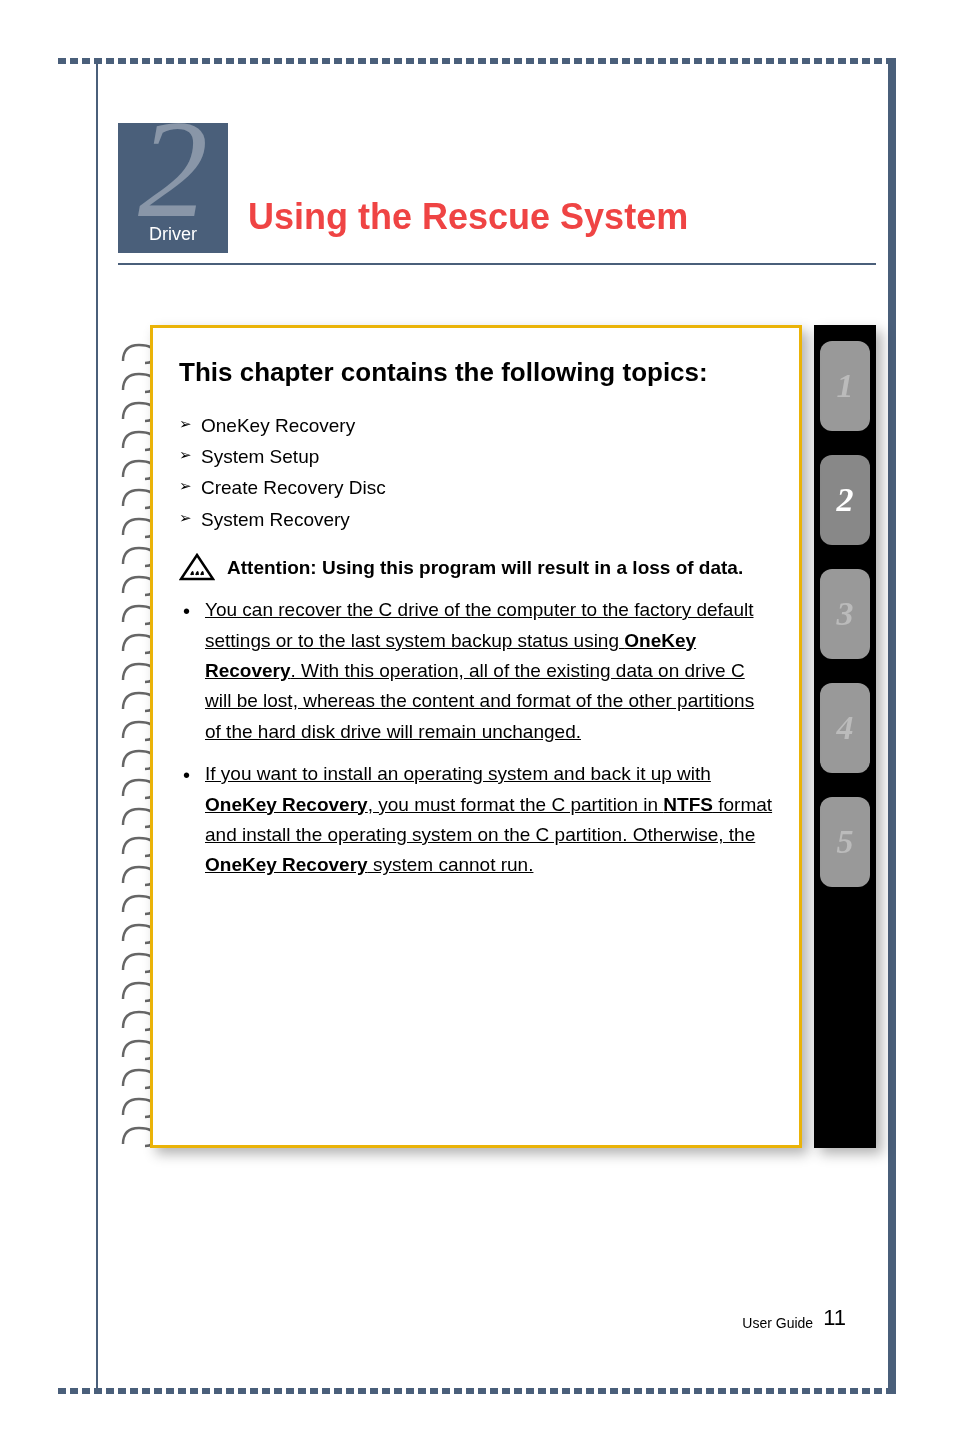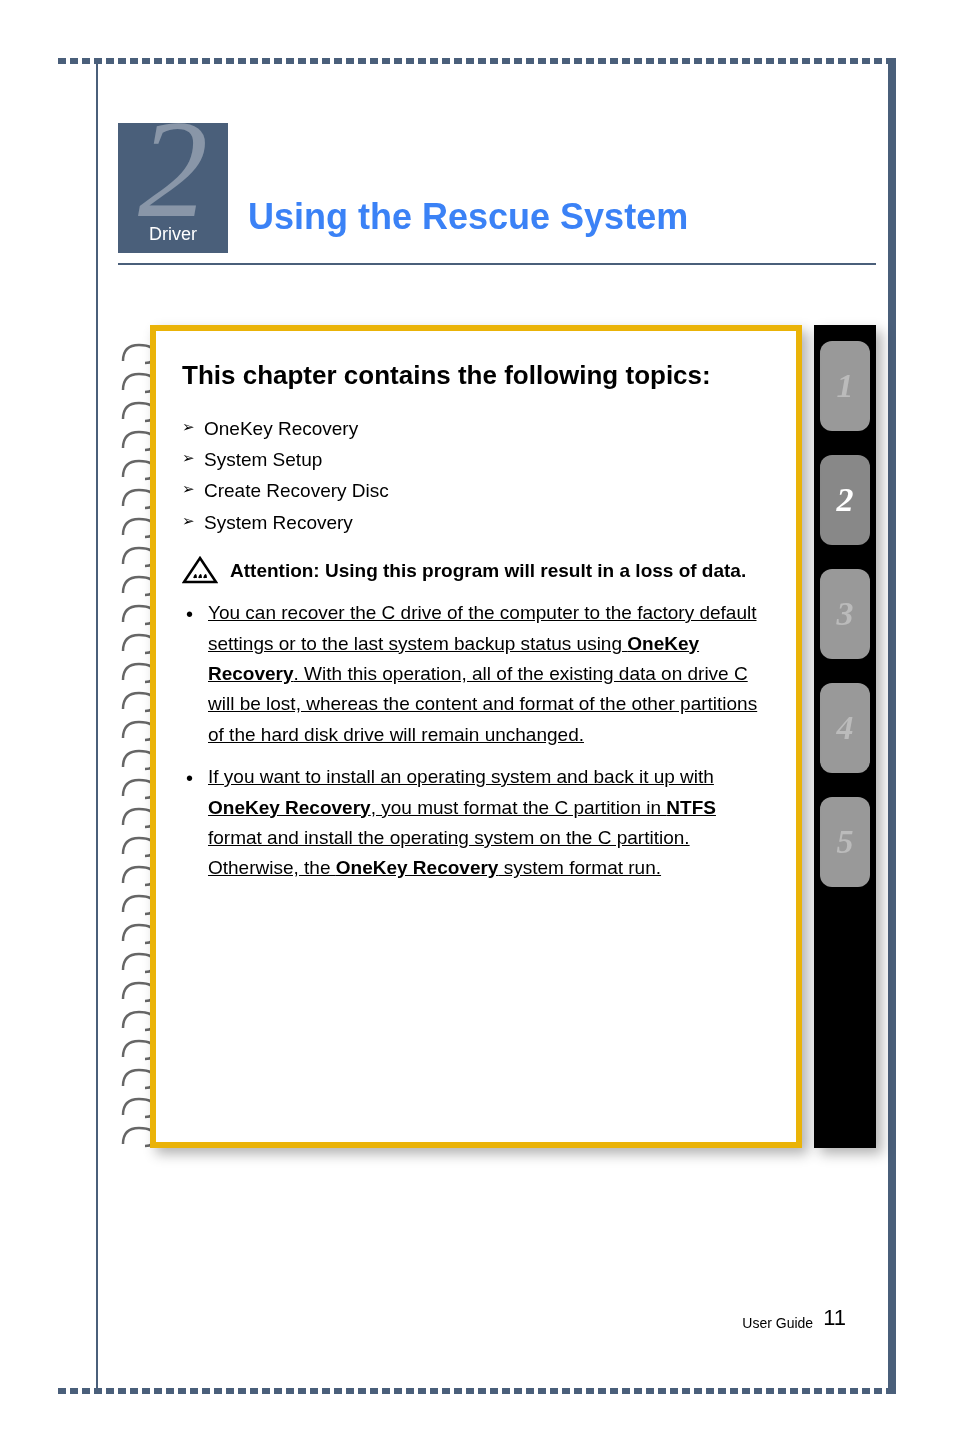--- a/index.html
+++ b/index.html
@@ -91,21 +91,21 @@
       font-weight: 300;
     }
     .chapter-label {
       font-size: 18px;
       position: relative;
       z-index: 1;
     }
     .chapter-title {
       font-size: 36px;
       font-weight: bold;
-      color: #3b82f6;
+      color: #ef4444;
       padding-bottom: 15px;
     }
     .title-underline {
       height: 2px;
       background: #4a5f7a;
       margin-bottom: 60px;
     }
     .main-row {
       display: flex;
       gap: 0;
@@ -123,21 +123,21 @@
       width: 38px;
       height: 24px;
       position: relative;
     }
     .spiral svg {
       width: 100%;
       height: 100%;
     }
     .topics-box {
       flex: 1;
-      border: 6px solid #eab308;
+      border: 3px solid #eab308;
       padding: 28px 26px;
       position: relative;
       margin-left: -8px;
       margin-right: 12px;
       box-shadow: 6px 6px 12px rgba(0,0,0,0.3);
       background: #fff;
     }
     .topics-title {
       font-size: 26px;
       font-weight: bold;
@@ -366,21 +366,21 @@
             <svg viewBox="0 0 36 28">
               <path d="M18 2 L34 26 L2 26 Z" fill="none" stroke="#000" stroke-width="2.5"></path>
               <path d="M12 22 Q14 16 14 22 M17 22 Q19 16 19 22 M22 22 Q24 16 24 22" fill="none" stroke="#000" stroke-width="1.8"></path>
             </svg>
           </span>
           <div class="attention-text">Attention: Using this program will result in a loss of data.</div>
         </div>
 
         <ul class="bullet-list">
             <li><span>You can recover the C drive of the computer to the factory default settings or to the last system backup status using </span><span class="bold">OneKey Recovery</span><span>. With this operation, all of the existing data on drive C will be lost, whereas the content and format of the other partitions of the hard disk drive will remain unchanged.</span></li>
-            <li><span>If you want to install an operating system and back it up with </span><span class="bold">OneKey Recovery</span><span>, you must format the C partition in </span><span class="bold">NTFS</span><span> format and install the operating system on the C partition. Otherwise, the </span><span class="bold">OneKey Recovery</span><span> system format run.</span></li>
+            <li><span>If you want to install an operating system and back it up with </span><span class="bold">OneKey Recovery</span><span>, you must format the C partition in </span><span class="bold">NTFS</span><span> format and install the operating system on the C partition. Otherwise, the </span><span class="bold">OneKey Recovery</span><span> system cannot run.</span></li>
           </ul>
       </div>
 
       <div class="tabs-column">
           <div class="tab tab-inactive">1</div>
           <div class="tab tab-active">2</div>
           <div class="tab tab-inactive">3</div>
           <div class="tab tab-inactive">4</div>
           <div class="tab tab-inactive">5</div>
         </div>

